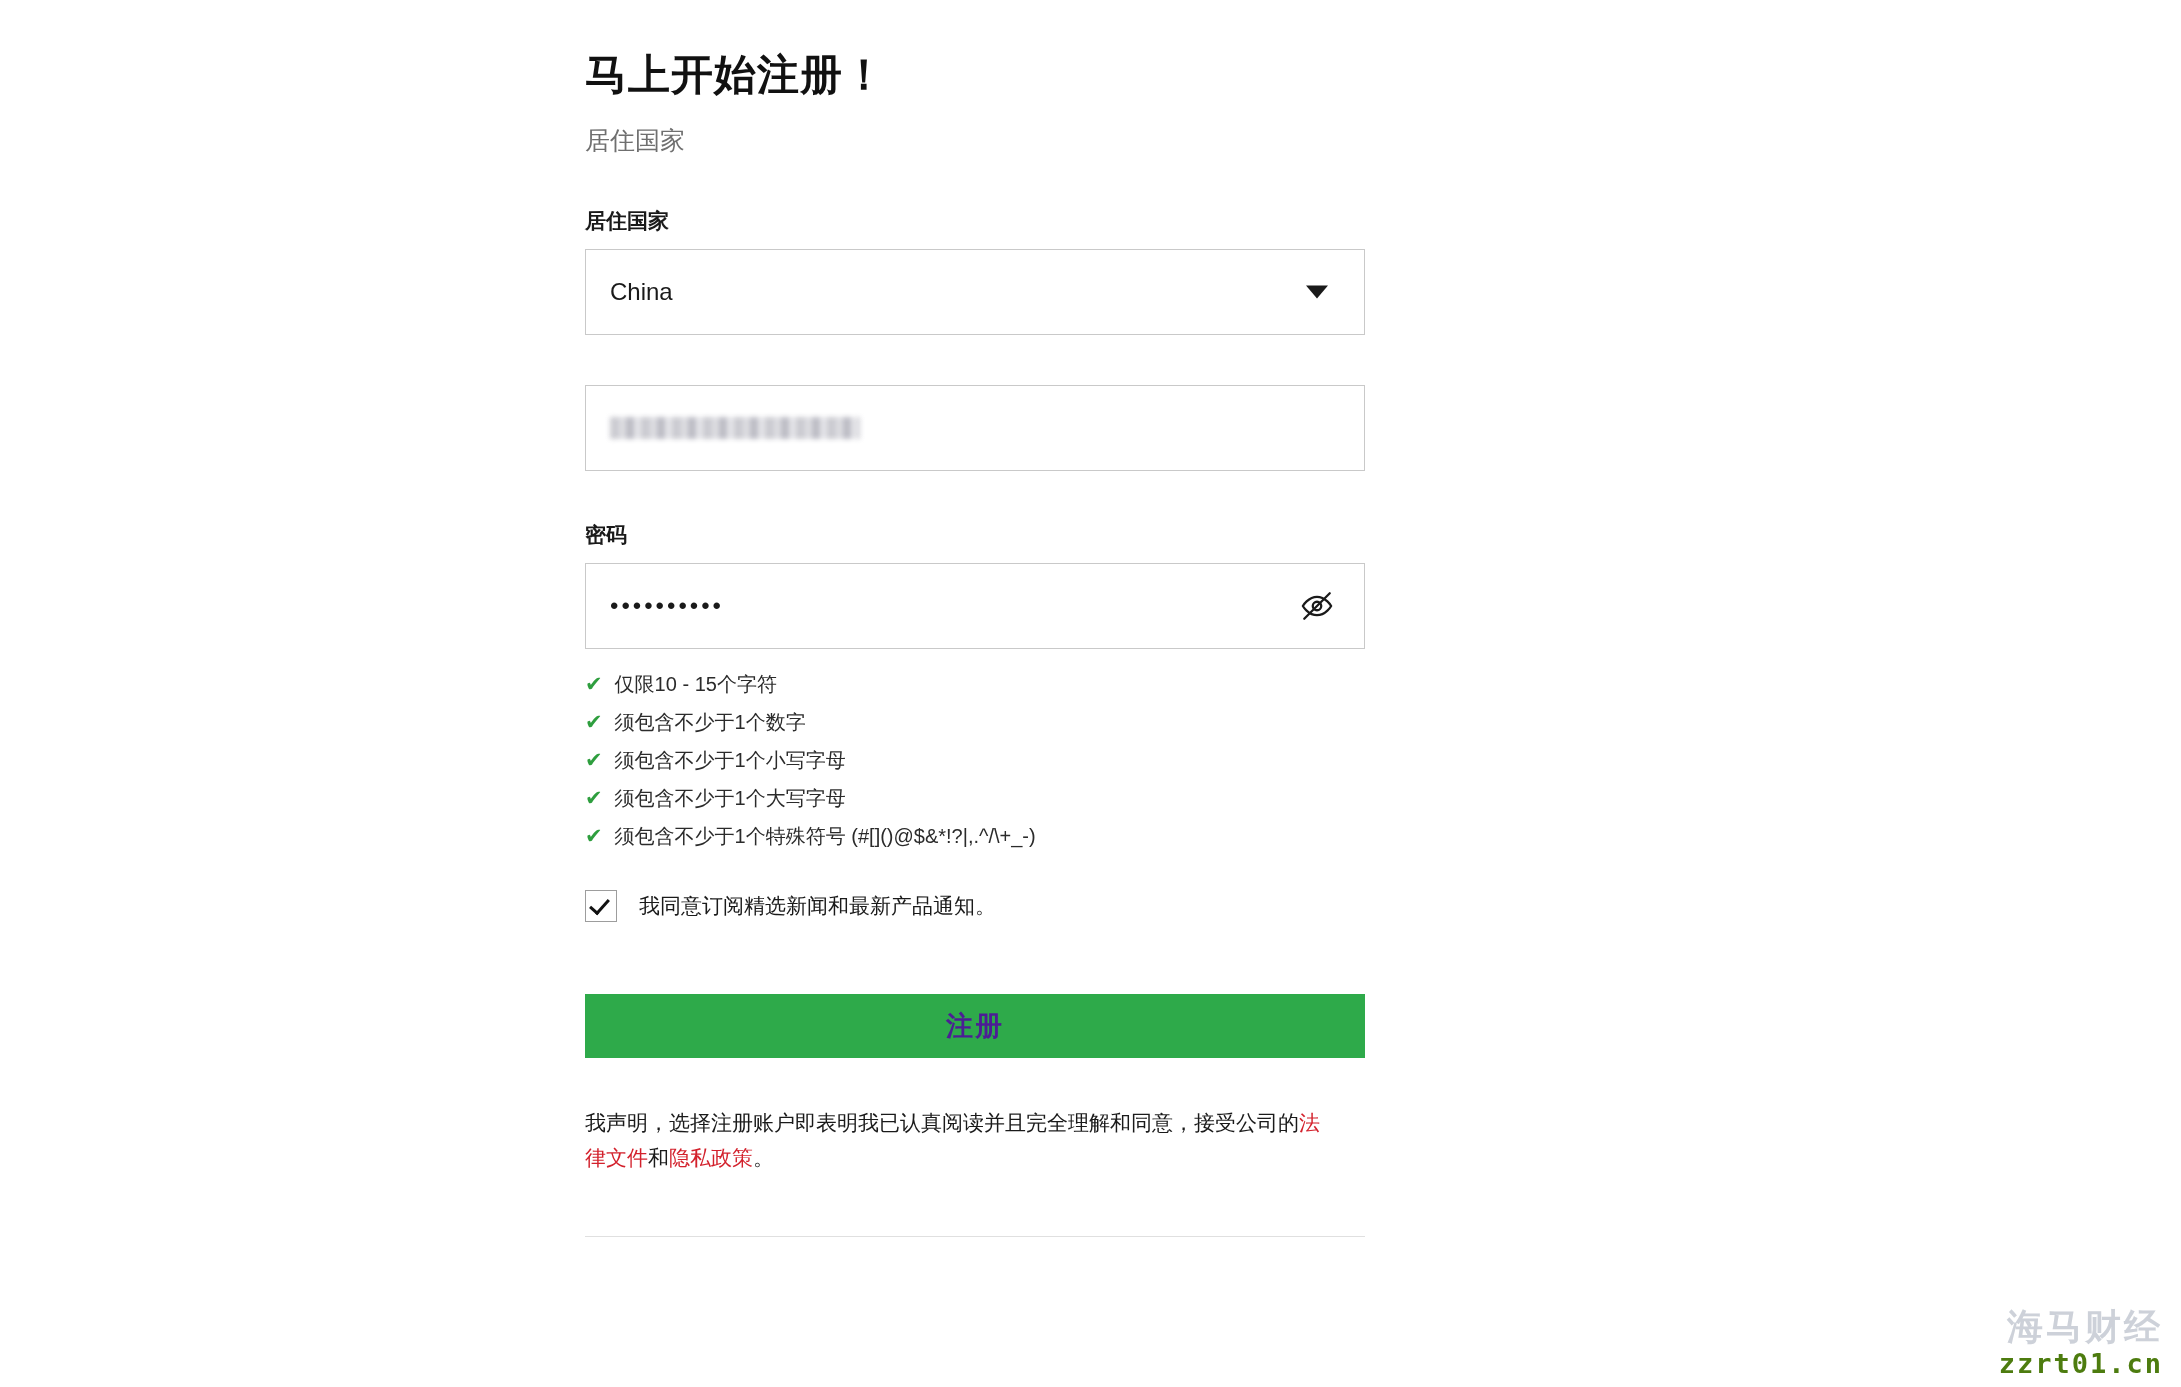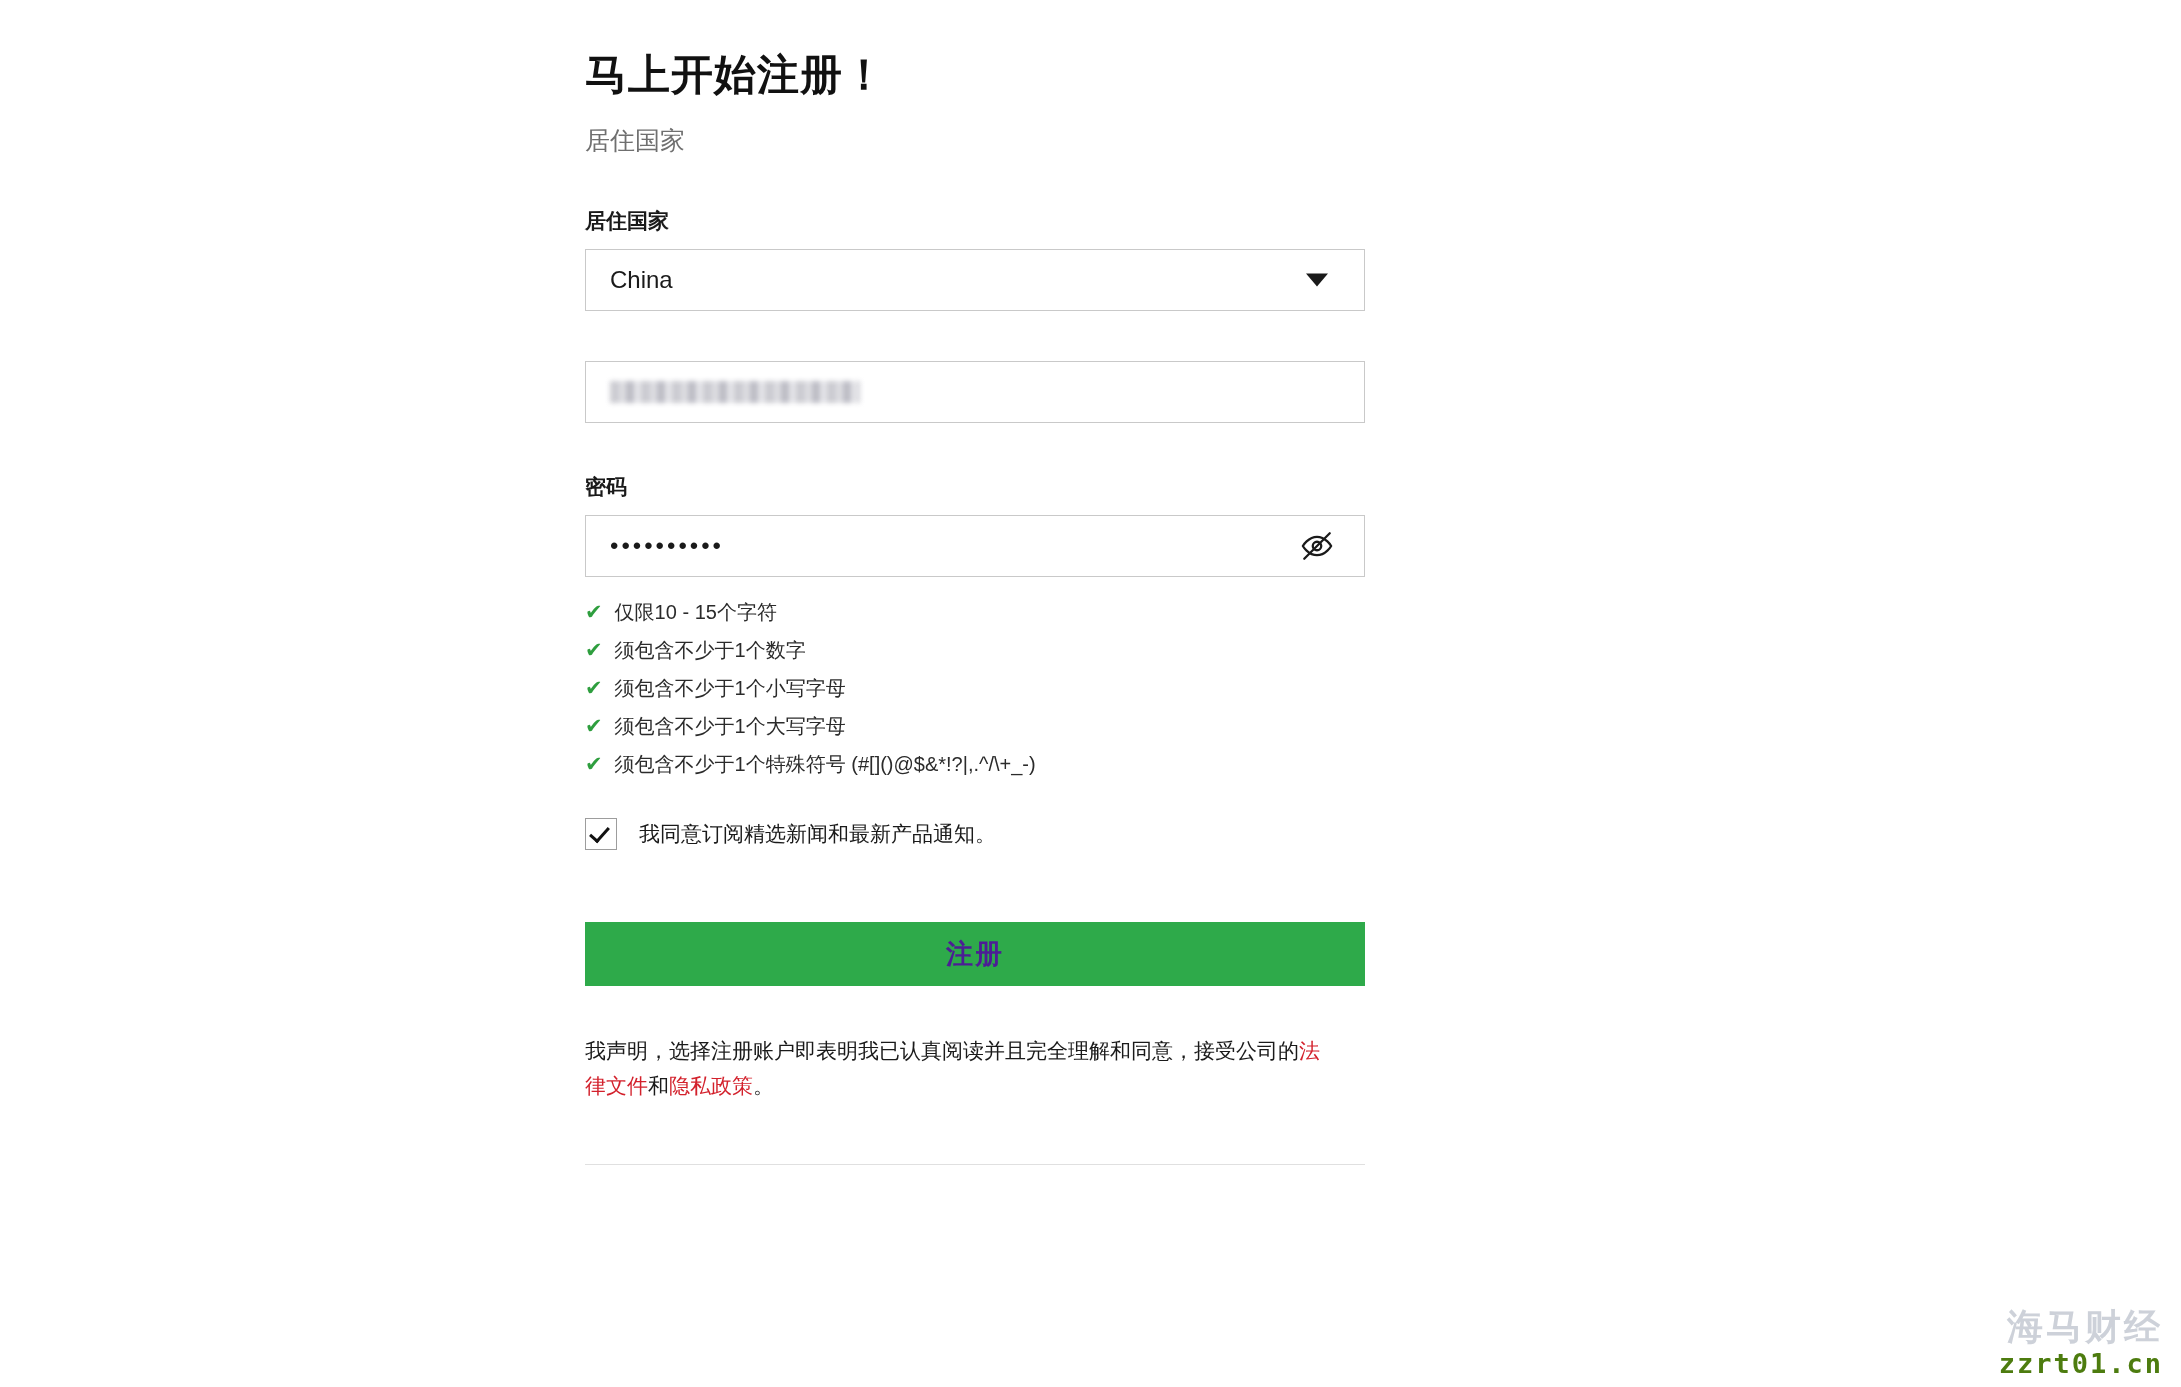--- a/index.html
+++ b/index.html
@@ -46,21 +46,21 @@
     margin-top: 50px;
   }
   .field-label {
     font-size: 21px;
     font-weight: bold;
     color: #1a1a1a;
     margin-bottom: 14px;
   }
   .control {
     position: relative;
-    height: 62px;
+    height: 86px;
     border: 1px solid #c9c9c9;
     background: #ffffff;
     box-sizing: border-box;
     display: flex;
     align-items: center;
   }
   .control .value {
     font-size: 24px;
     color: #1a1a1a;
     padding-left: 24px;

